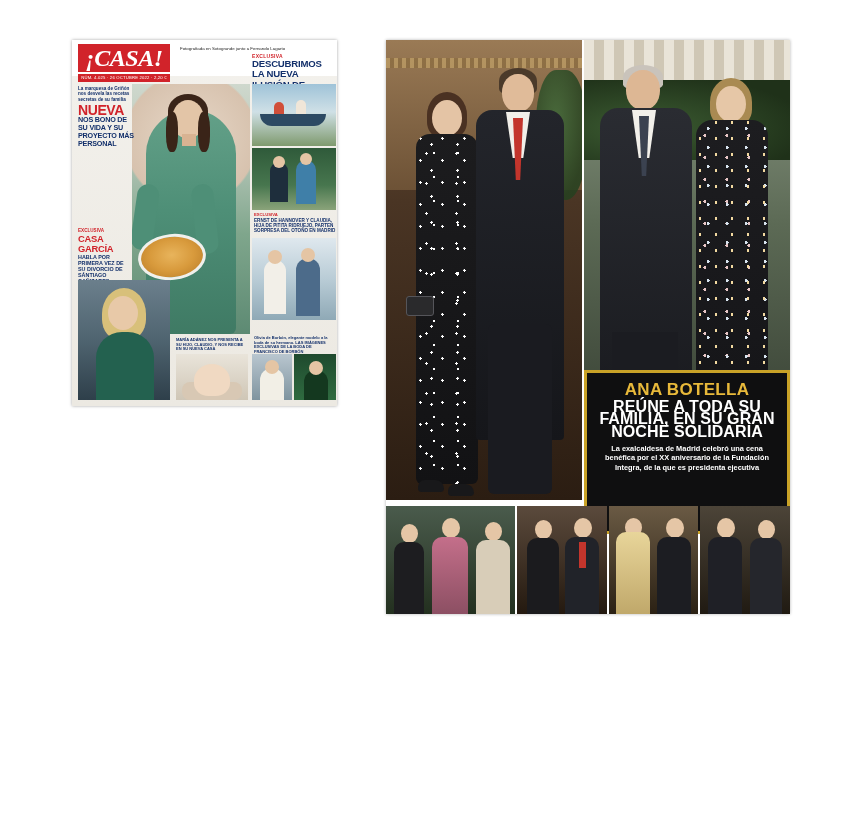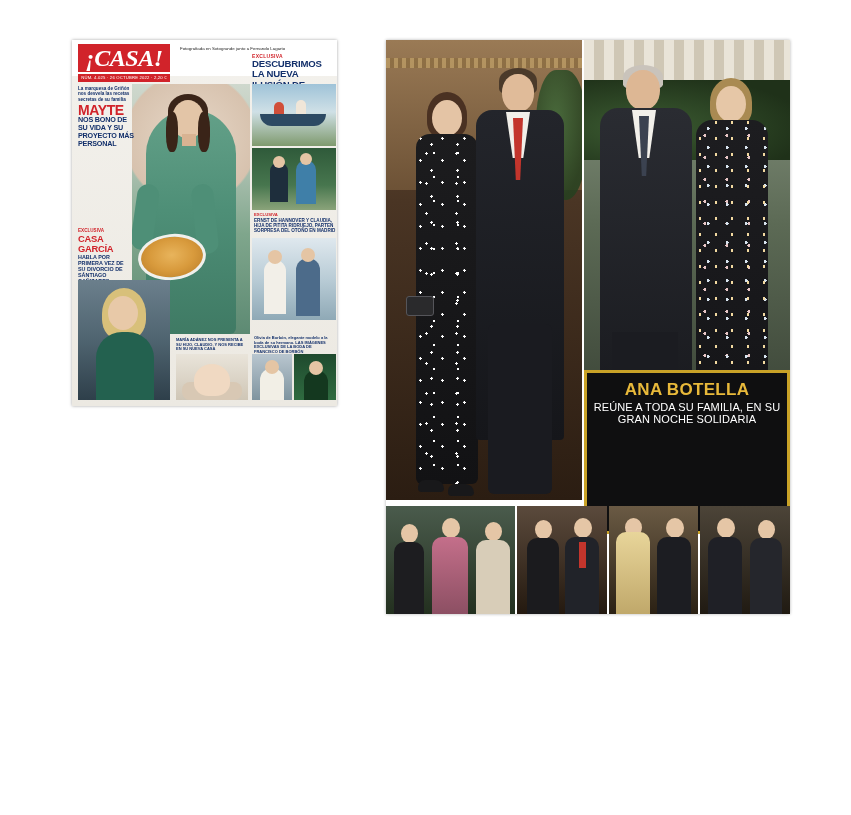--- a/index.html
+++ b/index.html
@@ -472,22 +472,22 @@
   }
   .cp-title {
     color: #e8b93a;
     font-size: 17px;
     font-weight: bold;
     letter-spacing: 0.3px;
     line-height: 18px;
   }
   .cp-sub {
     color: #ffffff;
-    font-size: 11px;
-    font-weight: normal;
+    font-size: 16px;
+    font-weight: bold;
     line-height: 12.4px;
     margin-top: 2px;
     letter-spacing: 0.1px;
   }
   .cp-body {
     color: #ffffff;
     font-size: 7.4px;
     line-height: 9.2px;
     font-weight: bold;
     margin-top: 6px;
@@ -539,21 +539,21 @@
     <div class="mp-head"></div>
     <div class="mp-hair2"></div>
     <div class="mp-hair3"></div>
     <div class="mp-neck"></div>
     <div class="mp-arm-l"></div>
     <div class="mp-arm-r"></div>
     <div class="mp-tart"></div>
   </div>
 
   <div class="left-kicker">La marquesa de Griñón nos desvela las recetas secretas de su familia</div>
-  <div class="tamara">MAYTE</div>
+  <div class="tamara">NUEVA</div>
   <div class="tamara-sub">NOS BONO DE SU VIDA Y SU PROYECTO MÁS PERSONAL</div>
 
   <div class="excl2">EXCLUSIVA</div>
   <div class="mayte">CASA GARCÍA</div>
   <div class="mayte-sub">HABLA POR PRIMERA VEZ DE SU DIVORCIO DE SÁNTIAGO CAÑIZARES</div>
 
   <div class="left-photo">
     <div class="lp-hair"></div>
     <div class="lp-head"></div>
     <div class="lp-body"></div>
@@ -641,20 +641,21 @@
     <div class="woman-right">
       <div class="hair"></div>
       <div class="head"></div>
       <div class="dress"></div>
     </div>
   </div>
 
   <div class="caption-panel">
     <div class="cp-title">ANA BOTELLA</div>
     <div class="cp-sub">REÚNE A TODA SU FAMILIA, EN SU GRAN NOCHE SOLIDARIA</div>
+    <div class="cp-body">La exalcaldesa de Madrid celebró una cena benéfica por el XX aniversario de la Fundación Integra, de la que es presidenta ejecutiva</div>
   </div>
 
   <div class="strip">
     <div class="strip-cell sc1">
       <div class="pp" style="left:6px;width:34px;height:90px;">
         <div class="h" style="left:9px;width:17px;height:19px;"></div>
         <div class="b" style="left:2px;top:18px;width:30px;height:72px;background:#1d1d20;"></div>
       </div>
       <div class="pp" style="left:44px;width:40px;height:96px;">
         <div class="h" style="left:12px;width:18px;height:20px;"></div>

